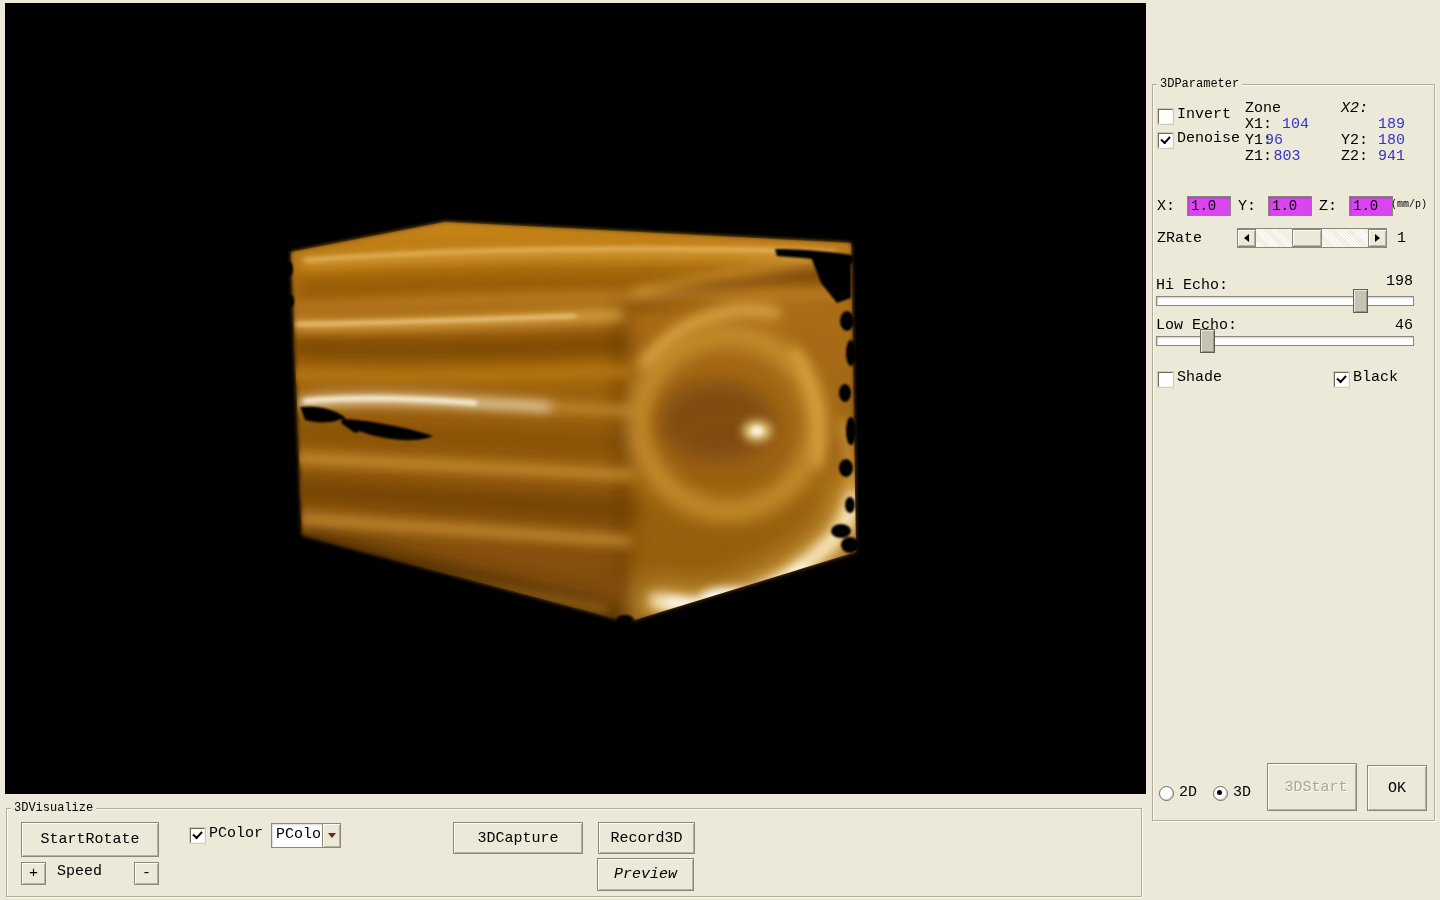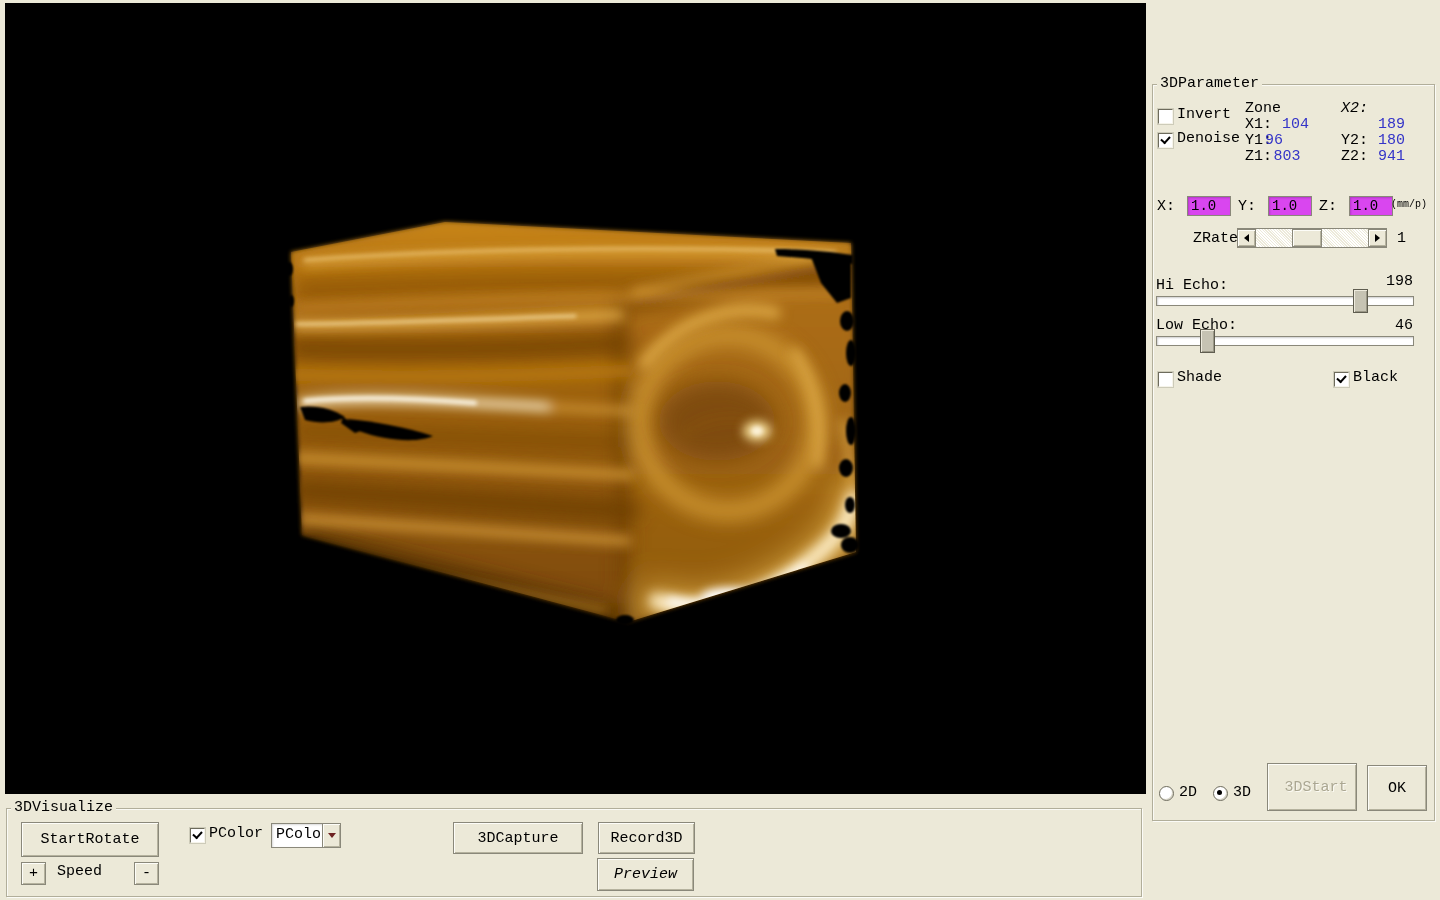--- a/index.html
+++ b/index.html
@@ -5,21 +5,21 @@
   html,body{margin:0;padding:0;width:1440px;height:900px;overflow:hidden;}
   body{background:#ece9d8;font-family:"Liberation Mono","DejaVu Sans Mono",monospace;color:#000;}
   #screen{position:relative;width:1440px;height:900px;background:#ece9d8;}
 
   
   #viewport{position:absolute;left:5px;top:3px;width:1141px;height:791px;background:#000;}
   #viewport svg{display:block;width:100%;height:100%;}
 
   
   .groupbox{position:absolute;border:1px solid #b1ae9a;box-shadow:inset 1px 1px 0 rgba(255,255,255,.75),1px 1px 0 rgba(255,255,255,.8);}
-  .groupbox>.gb-title{position:absolute;top:-9px;left:4px;background:#ece9d8;padding:0 3px;font-size:15px;line-height:16px;}
+  .groupbox>.gb-title{position:absolute;top:-9px;left:4px;background:#ece9d8;padding:0 3px;font-size:12px;line-height:16px;}
 
   
   .btn{position:absolute;background:#ece9d8;border:1px solid #8a887a;
        box-shadow:inset 1px 1px 0 #fdfdf8,inset -1px -1px 0 #b5b29e;
        font-family:inherit;font-size:15px;color:#000;display:flex;align-items:center;justify-content:center;cursor:default;padding:0;}
   .btn.disabled{color:#aba792;text-shadow:1px 1px 0 #fbfaf3;}
   .cb{position:absolute;width:13px;height:13px;background:#fff;border-style:solid;border-width:1px;
       border-color:#6d6b5c #f6f4ea #f6f4ea #6d6b5c;box-shadow:0 0 0 1px rgba(150,148,130,.35);}
   .cb.on::after{content:"";position:absolute;left:2px;top:2px;width:7px;height:4px;
       border-left:2px solid #000;border-bottom:2px solid #000;transform:rotate(-48deg);}
@@ -199,21 +199,21 @@
     <span class="lbl14 val" style="left:208px;top:64px;width:44px;text-align:right;">941</span>
 
     <span class="lbl14" style="left:4px;top:114px;">X:</span>
     <input class="field sunken" style="left: 34px; top: 111px; width: 36px; height: 16px;" value="1.0">
     <span class="lbl14" style="left:85px;top:114px;">Y:</span>
     <input class="field sunken" style="left: 115px; top: 111px; width: 36px; height: 16px;" value="1.0">
     <span class="lbl14" style="left:166px;top:114px;">Z:</span>
     <input class="field sunken" style="left: 196px; top: 111px; width: 36px; height: 16px;" value="1.0">
     <span class="lbl14" style="left:238px;top:112px;font-size:10px;">(mm/p)</span>
 
-    <span class="lbl" style="left:4px;top:146px;margin-left:36px;">ZRate</span>
+    <span class="lbl" style="left:4px;top:146px;">ZRate</span>
     <div class="sb" style="left:84px;top:143px;width:148px;">
       <div class="sb-arrow left">
           <span class="tri-l"></span>
         </div>
       <div class="sb-mid">
         <div class="sb-thumb" style="left: calc(45% - 14px);"></div>
       </div>
       <div class="sb-arrow right">
           <span class="tri-r"></span>
         </div>

